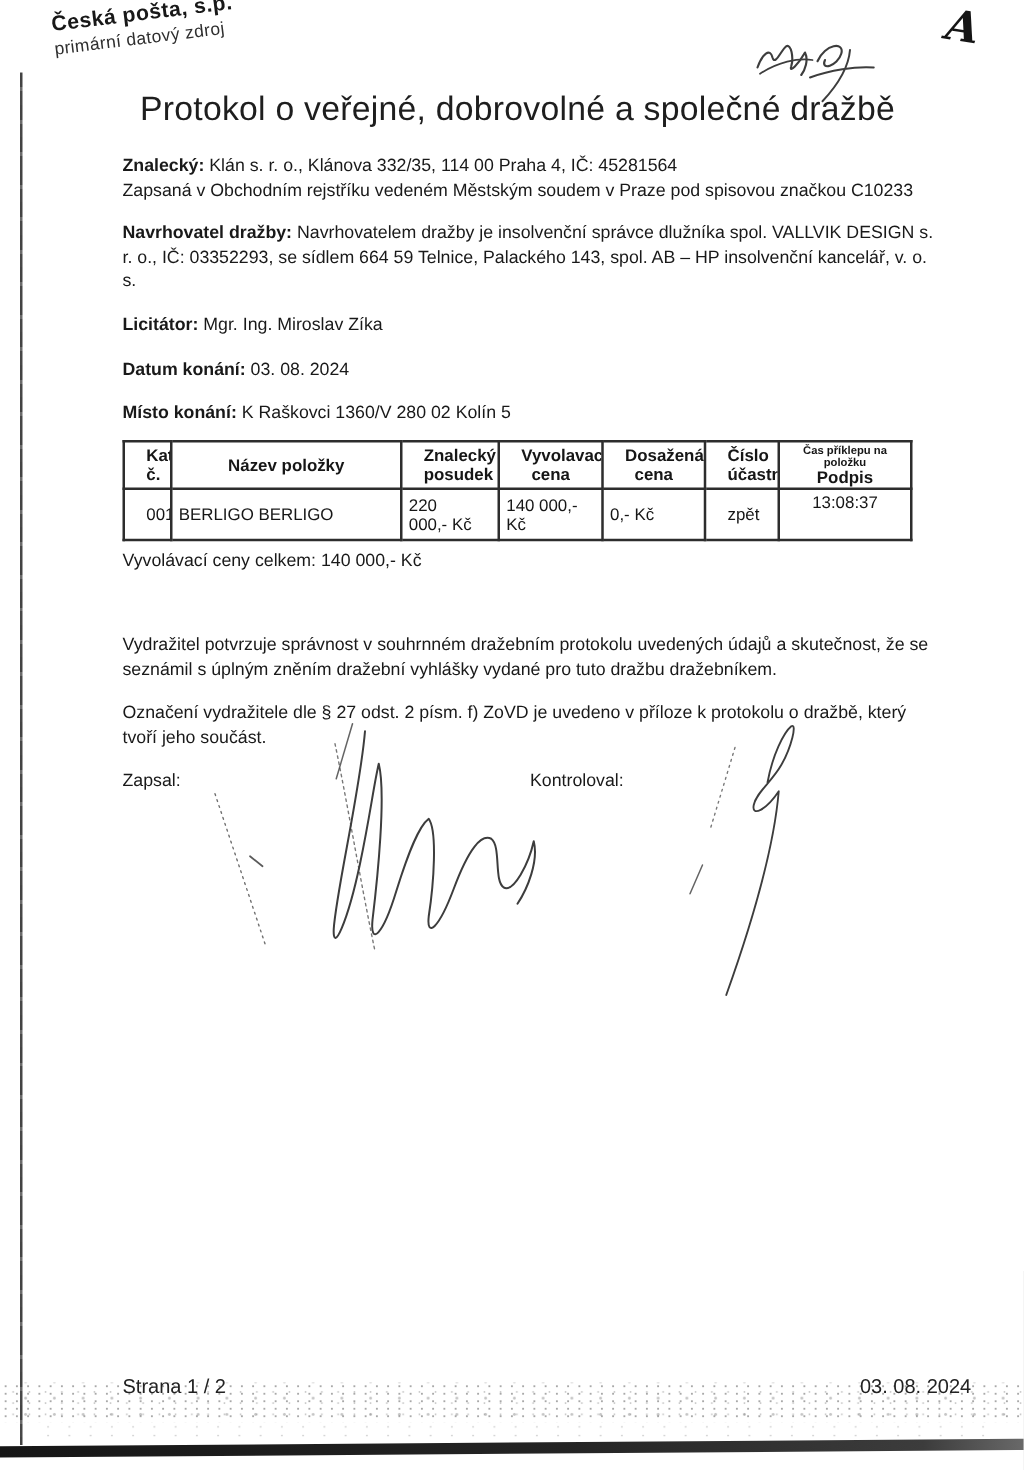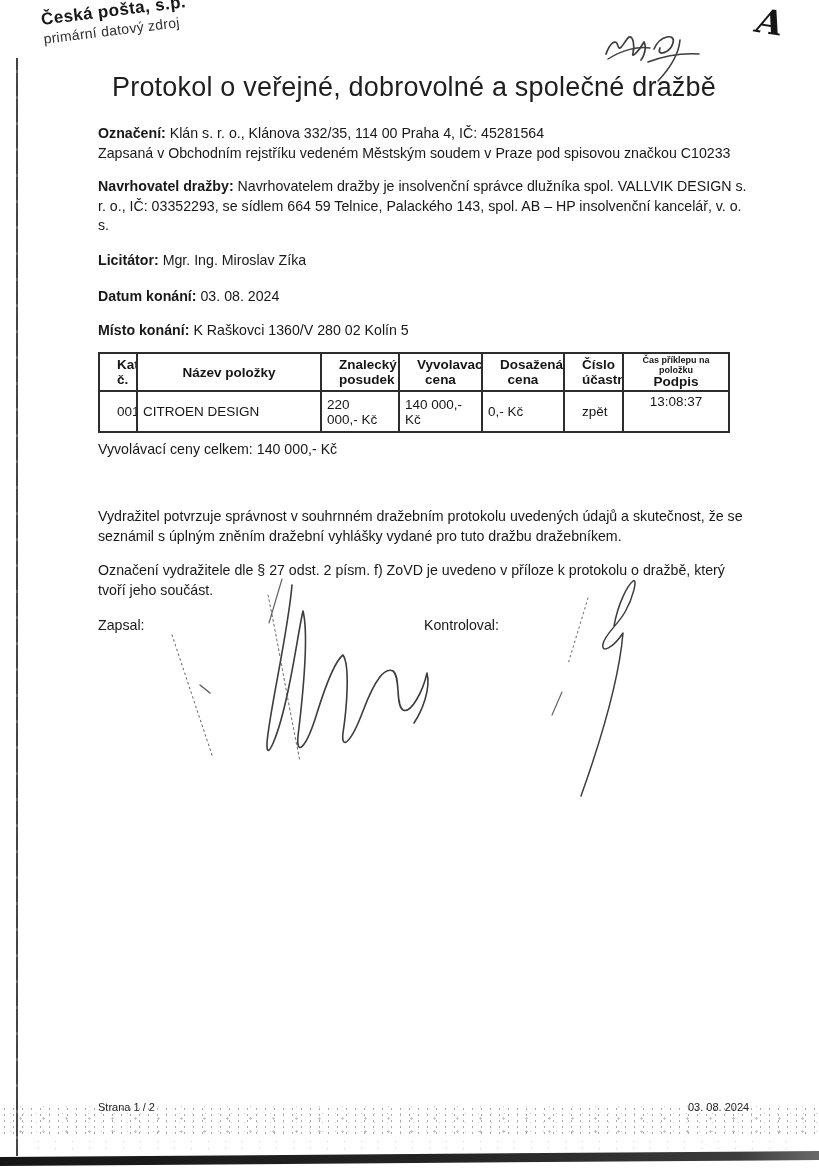--- a/index.html
+++ b/index.html
@@ -26,21 +26,21 @@
   table.items{border-collapse:collapse;table-layout:fixed;width:630px;}
   table.items td,table.items th{border:2px solid #2d2d2d;padding:1px 17px;
     font-size:13.5px;color:#161616;overflow:hidden;}
   table.items th{font-weight:bold;text-align:center;height:32px;line-height:15px;}
   table.items td{height:36px;}
   .cell-c{text-align:center;}
   .cell-l{text-align:left;padding-left:5px !important;}
   .hdr-small{font-size:9px;font-weight:bold;line-height:10px;}
   .hdr-bold{font-size:13.5px;font-weight:bold;line-height:14px;}
   .time-cell{vertical-align:top;font-size:9.5px;text-align:center;padding-top:2px !important;}
-  .footer-text{font-size:11px;color:#222;}
+  .footer-text{font-size:16px;color:#222;}
   .speckle{
     left:0;top:1106px;width:819px;height:32px;
     background-image:
       radial-gradient(circle,rgba(70,70,70,.55) .8px,transparent 1px),
       radial-gradient(circle,rgba(110,110,110,.45) .7px,transparent .9px),
       radial-gradient(circle,rgba(60,60,60,.35) 1px,transparent 1.2px);
     background-size:9px 6px,13px 9px,23px 13px;
     background-position:0 0,4px 3px,9px 6px;
     opacity:.85;
   }
@@ -76,21 +76,21 @@
   <svg class="sig" style="left:600px;top:26px;" width="115" height="46" viewBox="0 0 115 46">
     <path d="M6,28 C10,17 16,12 18,20 C20,27 25,14 29,11 C33,9 35,20 33,27 C31,33 39,25 44,16 C47,22 44,30 41,34" stroke-width="1.7"></path>
     <path d="M8,33 C22,24 38,20 50,22" stroke-width="1.4"></path>
     <path d="M54,23 C60,9 76,7 73,17 C70,27 56,31 60,22" stroke-width="1.7"></path>
     <path d="M48,36 C64,30 84,27 99,28 M80,14 C79,26 72,40 58,55" stroke-width="1.6"></path>
   </svg>
 
   <div class="abs title">Protokol o veřejné, dobrovolné a společné dražbě</div>
 
   <div class="abs blk body-text" style="top:124px;">
-    <span class="lbl">Označení:</span><span> Klán s. r. o., Klánova 332/35, 114 00 Praha 4, IČ: 45281564</span>
+    <span class="lbl">Znalecký:</span><span> Klán s. r. o., Klánova 332/35, 114 00 Praha 4, IČ: 45281564</span>
     <div>Zapsaná v Obchodním rejstříku vedeném Městským soudem v Praze pod spisovou značkou C10233</div>
   </div>
 
   <div class="abs blk body-text" style="top:177px;">
     <span class="lbl">Navrhovatel dražby:</span><span> Navrhovatelem dražby je insolvenční správce dlužníka spol. VALLVIK DESIGN s. r. o., IČ: 03352293, se sídlem 664 59 Telnice, Palackého 143, spol. AB – HP insolvenční kancelář, v. o. s.</span>
   </div>
 
   <div class="abs blk body-text" style="top:251px;">
     <span class="lbl">Licitátor:</span><span> Mgr. Ing. Miroslav Zíka</span>
   </div>
@@ -123,21 +123,21 @@
         <th>Číslo účastníka</th>
         <th>
           <div class="hdr-small">Čas příklepu na položku</div>
           <div class="hdr-bold">Podpis</div>
         </th>
       </tr>
     </thead>
     <tbody>
       <tr>
         <td class="cell-c">001</td>
-        <td class="cell-l">CITROEN DESIGN</td>
+        <td class="cell-l">BERLIGO BERLIGO</td>
         <td class="cell-l">220 000,- Kč</td>
         <td class="cell-l">140 000,- Kč</td>
         <td class="cell-l">0,- Kč</td>
         <td class="cell-c">zpět</td>
         <td class="time-cell">13:08:37</td>
       </tr>
     </tbody>
   </table>
 
   <div class="abs blk body-text" style="top:440px;">Vyvolávací ceny celkem: 140 000,- Kč</div>

